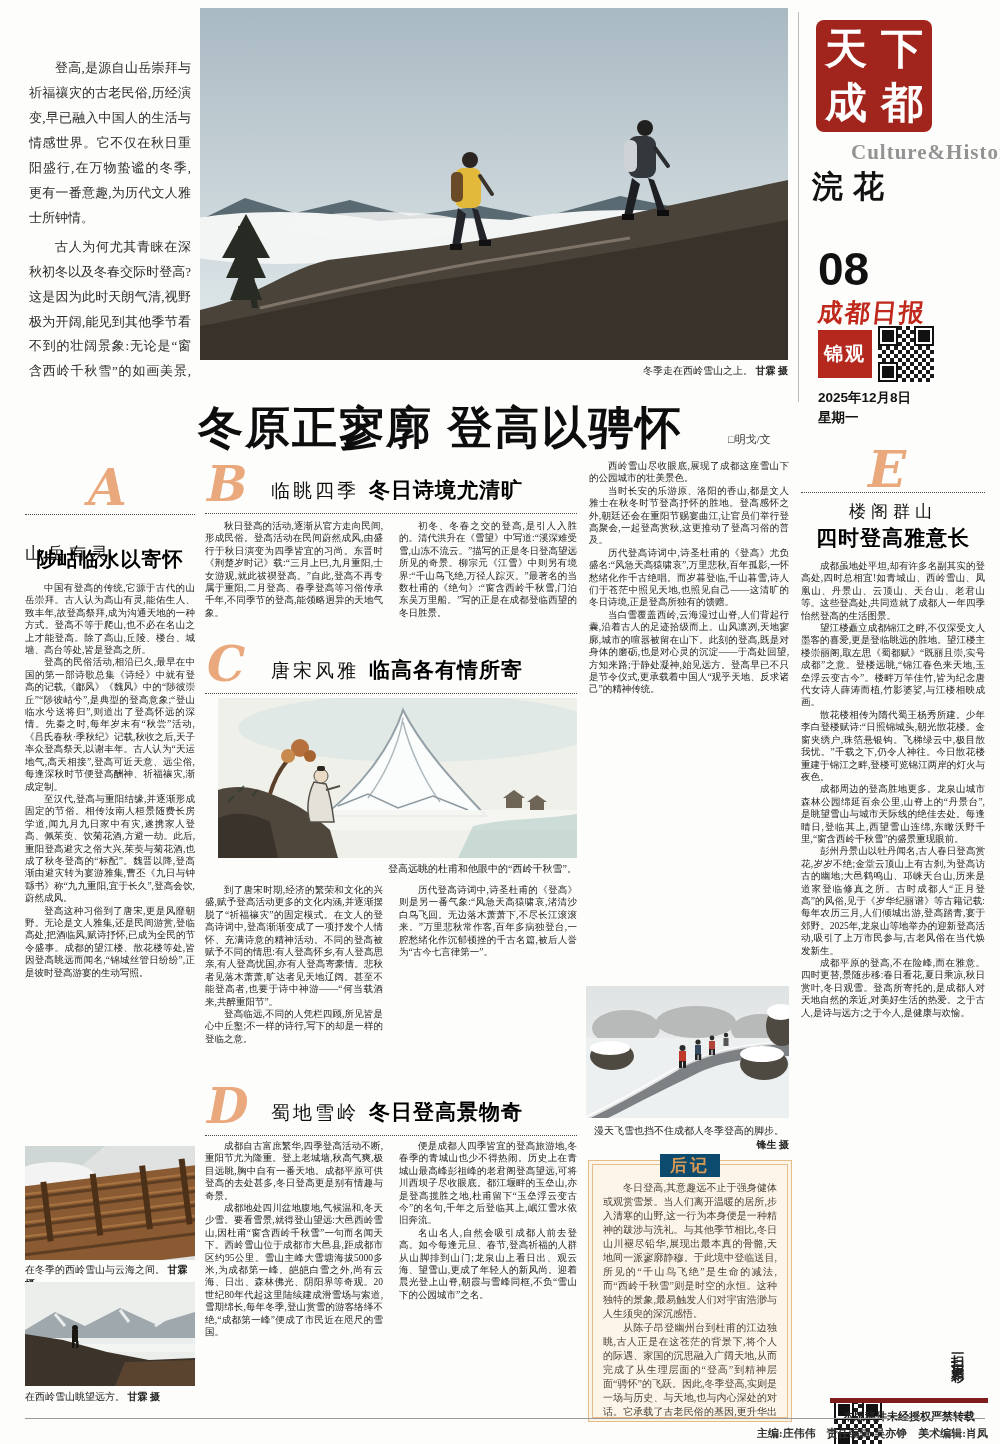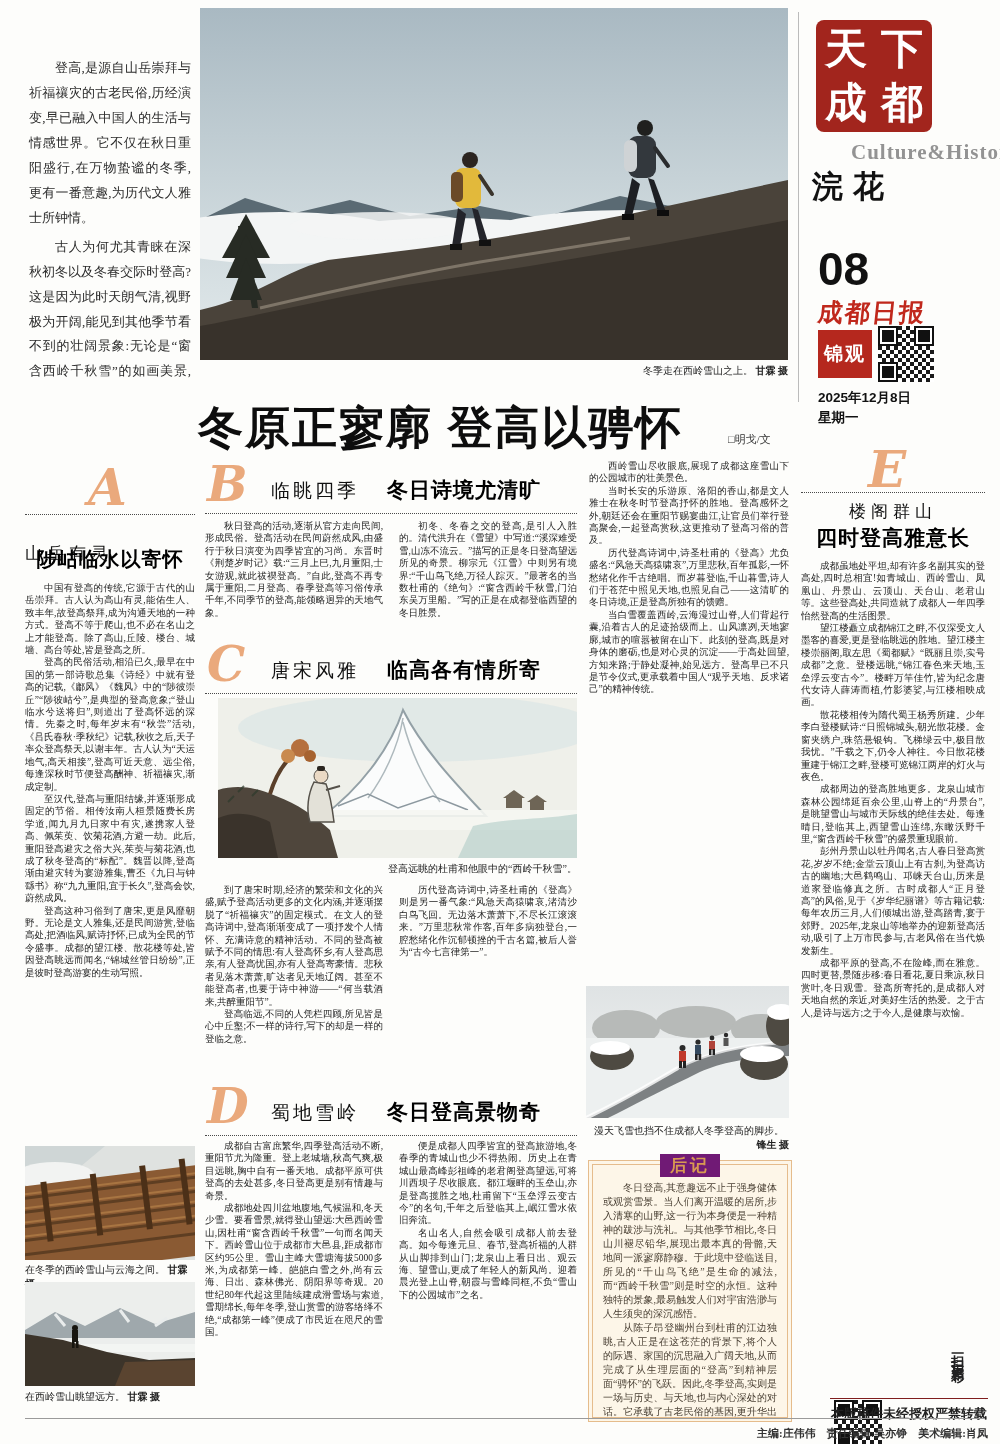--- a/index.html
+++ b/index.html
@@ -33,31 +33,31 @@
   
   .headline{font-family:"Liberation Sans","DejaVu Sans",sans-serif;font-weight:bold;font-size:45px;
             letter-spacing:2px;color:#0d0d0d;white-space:nowrap;}
   .byline{font-size:11px;color:#333;}
   
   .letter{font-style:italic;font-weight:bold;color:#eaa97c;font-family:"DejaVu Serif",serif;}
   .dots{border-top:1.5px dotted #4a4a4a;}
   .kickerA{font-size:17px;letter-spacing:5px;color:#111;}
   .titleA{font-size:20px;font-weight:bold;letter-spacing:1px;color:#000;}
   .sec-head-h .kicker{font-size:19px;letter-spacing:3px;color:#111;}
-  .sec-head-h .sec-title{font-size:21px;font-weight:bold;letter-spacing:1px;color:#000;margin-left:24px;}
+  .sec-head-h .sec-title{font-size:21px;font-weight:bold;letter-spacing:1px;color:#000;margin-left:6px;}
   .body-col{font-size:9.5px;line-height:12.4px;text-align:justify;color:#232323;overflow:hidden;}
   .body-col p{margin:0;text-indent:2em;}
   
   .postbox{background:#fdf6e8;border:1px solid #e5bc8c;box-shadow:0 0 0 3px #fdf6e8,0 0 0 4px #e5bc8c;}
   .postbox-inner{padding:16px 10px 8px 10px;font-size:10px;line-height:14px;color:#4a4034;text-align:justify;overflow:hidden;height:228px;}
   .postbox-inner p{margin:0;text-indent:2em;}
-  .post-title{position:absolute;top:-11px;left:50%;transform:translateX(-50%);background:#701a75;
+  .post-title{position:absolute;top:-11px;left:50%;transform:translateX(-50%);background:#0c4a6e;
               padding:0 10px;font-size:17px;font-weight:bold;color:#d89a52;letter-spacing:3px;}
   .scan{writing-mode:vertical-rl;font-size:13px;font-weight:bold;color:#222;letter-spacing:2px;line-height:1.4;}
-  .copyright{font-size:13px;font-weight:bold;color:#222;border-top:1px solid #7f1d1d;padding-top:6px;}
+  .copyright{font-size:11px;font-weight:bold;color:#222;border-top:5px solid #7f1d1d;padding-top:6px;}
   .credits{font-size:11px;font-weight:bold;color:#333;}
 </style>
 </head>
 <body>
 
 <div class="page">
 
   <div class="abs intro">
     <p>登高,是源自山岳崇拜与祈福禳灾的古老民俗,历经演变,早已融入中国人的生活与情感世界。它不仅在秋日重阳盛行,在万物蛰谧的冬季,更有一番意趣,为历代文人雅士所钟情。</p>
     <p>古人为何尤其青睐在深秋初冬以及冬春交际时登高?这是因为此时天朗气清,视野极为开阔,能见到其他季节看不到的壮阔景象:无论是“窗含西岭千秋雪”的如画美景,还是“千山鸟飞绝,万径人踪灭”的静谧天地,都足以涤荡心胸,激发诗情。这使得冬季登高超越了简单的民俗,成为一项寄托情怀、抒发志趣的文化活动——陈子昂在此感怀天地,杜甫在此忧叹人生,王之涣在此激扬壮志……</p>

